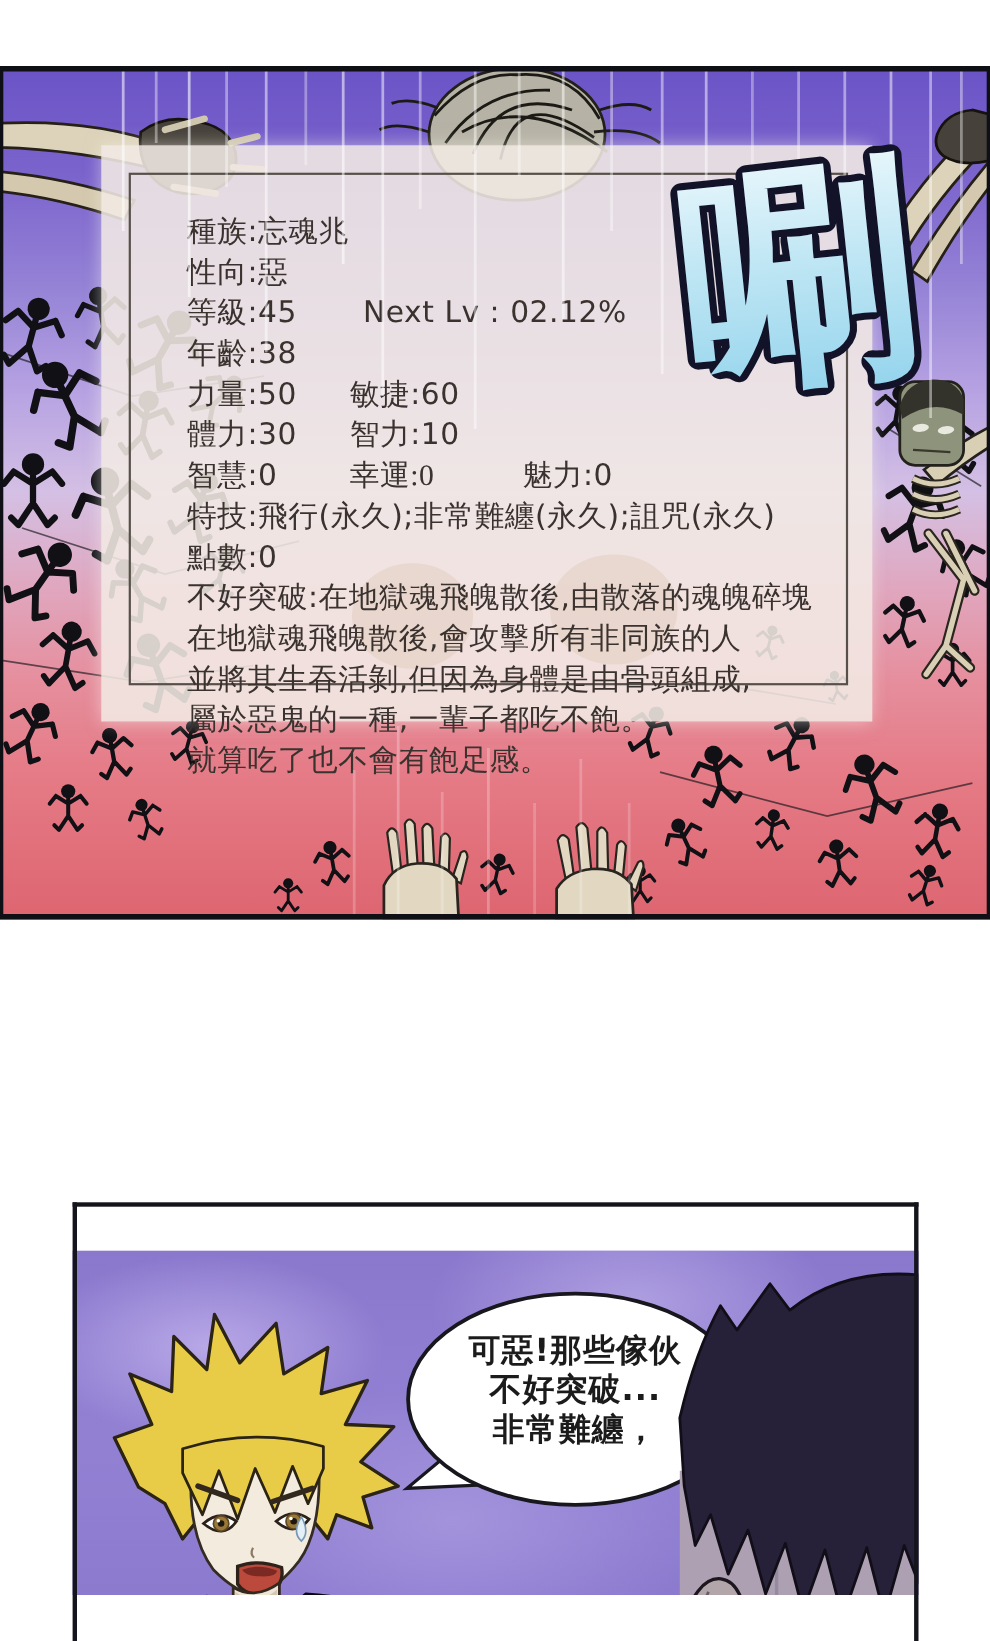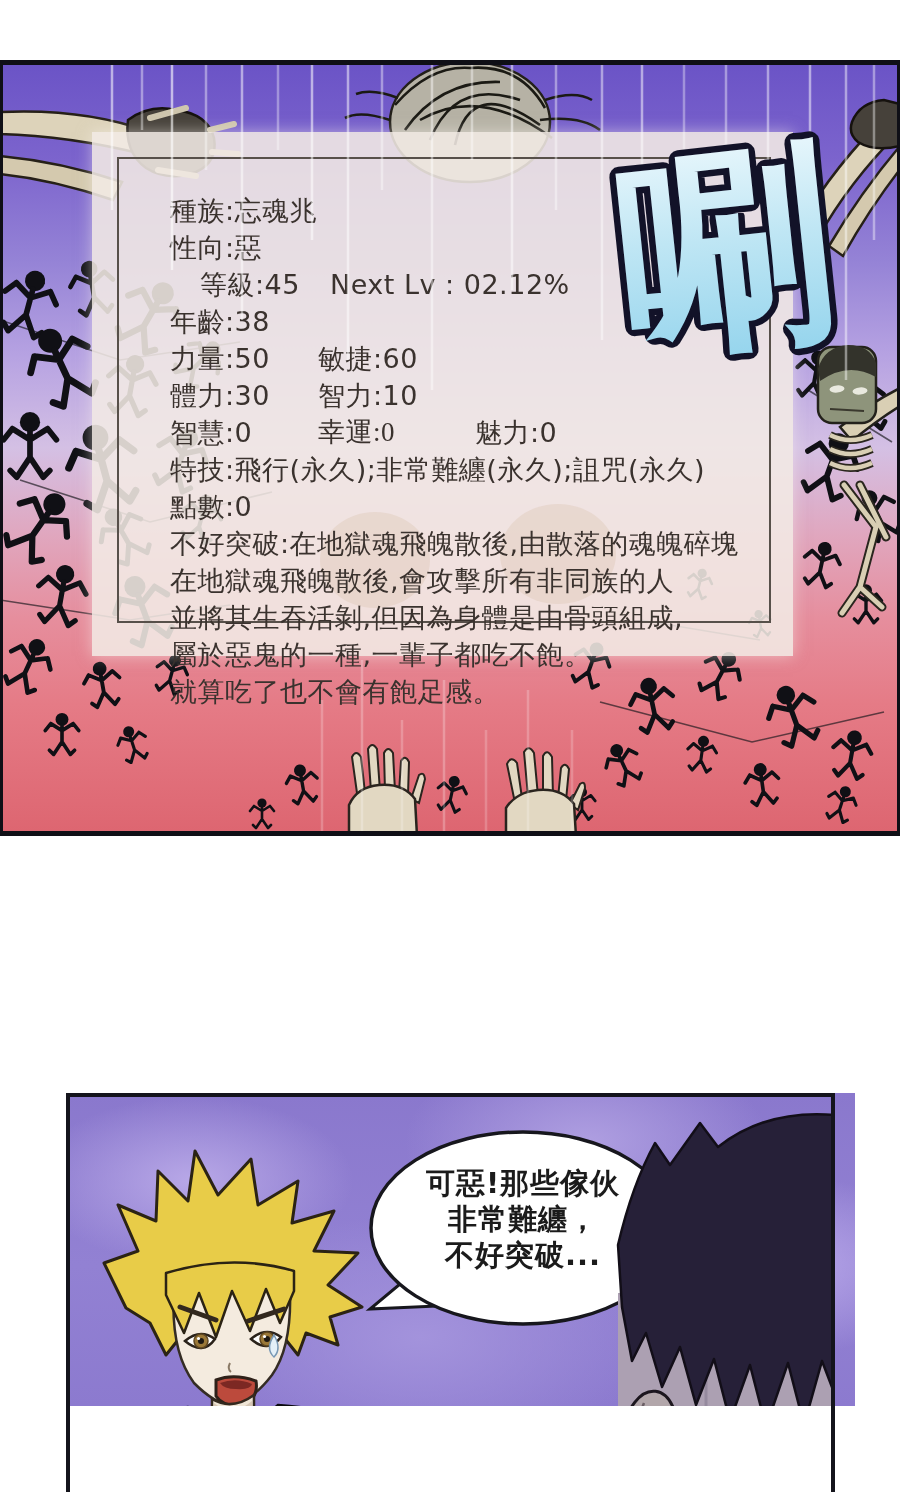--- a/index.html
+++ b/index.html
@@ -31,38 +31,37 @@
     border:2px solid #57504a;
   }
   .ghost-hint{position:absolute;border-radius:50%;background:#d9c2b0;opacity:.35;}
   .status-text{
     position:absolute;left:78px;top:60px;right:30px;
     font-size:27px;line-height:37px;color:#3a322e;letter-spacing:.5px;
     white-space:nowrap;
   }
   .st-row{height:37px;}
   .c{display:inline-block;vertical-align:top;}
-  .w160{width:160px;text-align:center;}
+  .w160{width:160px;}
   .w148{width:148px;}
   .w157{width:157px;font-family:Liberation Serif, serif;}
   
   .sfx-text{
     font-size:215px;font-weight:bold;
     paint-order:stroke;stroke:#121228;stroke-width:13px;stroke-linejoin:round;
   }
   
   .panel2{
-    position:absolute;left:66px;top:1093px;width:769px;height:313px;overflow:hidden;
+    position:absolute;left:66px;top:1137px;width:769px;height:313px;overflow:hidden;
     background:
       radial-gradient(ellipse 230px 120px at 16% 28%, #b8a8e7 0%, rgba(184,168,231,0) 70%),
       radial-gradient(ellipse 260px 140px at 66% 16%, #af9fe1 0%, rgba(175,159,225,0) 70%),
       radial-gradient(ellipse 320px 170px at 45% 78%, #a393dc 0%, rgba(163,147,220,0) 72%),
       radial-gradient(ellipse 240px 130px at 90% 55%, #baa9ea 0%, rgba(186,169,234,0) 70%),
       linear-gradient(180deg,#8a78cd 0%, #9281d3 55%, #8c7acf 100%);
-    padding-left: 20px;
   }
   .p2-border{position:absolute;left:66px;top:1093px;width:769px;height:399px;box-sizing:border-box;
     border:4px solid #14141c;border-bottom:none;pointer-events:none;z-index:30;}
   .p2-svg{position:absolute;left:0;top:0;width:769px;height:399px;}
   .bubble-text{
     position:absolute;left:305px;top:72px;width:304px;z-index:15;
     text-align:center;font-size:29px;font-weight:bold;color:#1b1b1b;line-height:36px;
     letter-spacing:1px;
   }
 </style>
@@ -287,17 +286,17 @@
         <ellipse cx="584" cy="343" rx="27" ry="45" fill="#b2a6aa" stroke="#1c161e" stroke-width="3" transform="rotate(7 584 343)"></ellipse>
         <path d="M578,310 Q566,340 580,370 M592,322 Q583,343 592,362" stroke="#6a5e64" stroke-width="2.5" fill="none"></path>
       </g>
     </g>
 
     <ellipse cx="392" cy="468" rx="112" ry="102" fill="#ffffff" stroke="#17171d" stroke-width="3.5"></ellipse>
   </svg>
 
   <div class="bubble-text">
     <div>可惡!那些傢伙</div>
+    <div>不好突破...</div>
     <div>非常難纏，</div>
-    <div>不好突破...</div>
   </div>
 </div>
 <div class="p2-border"></div>
 
 </body></html>

